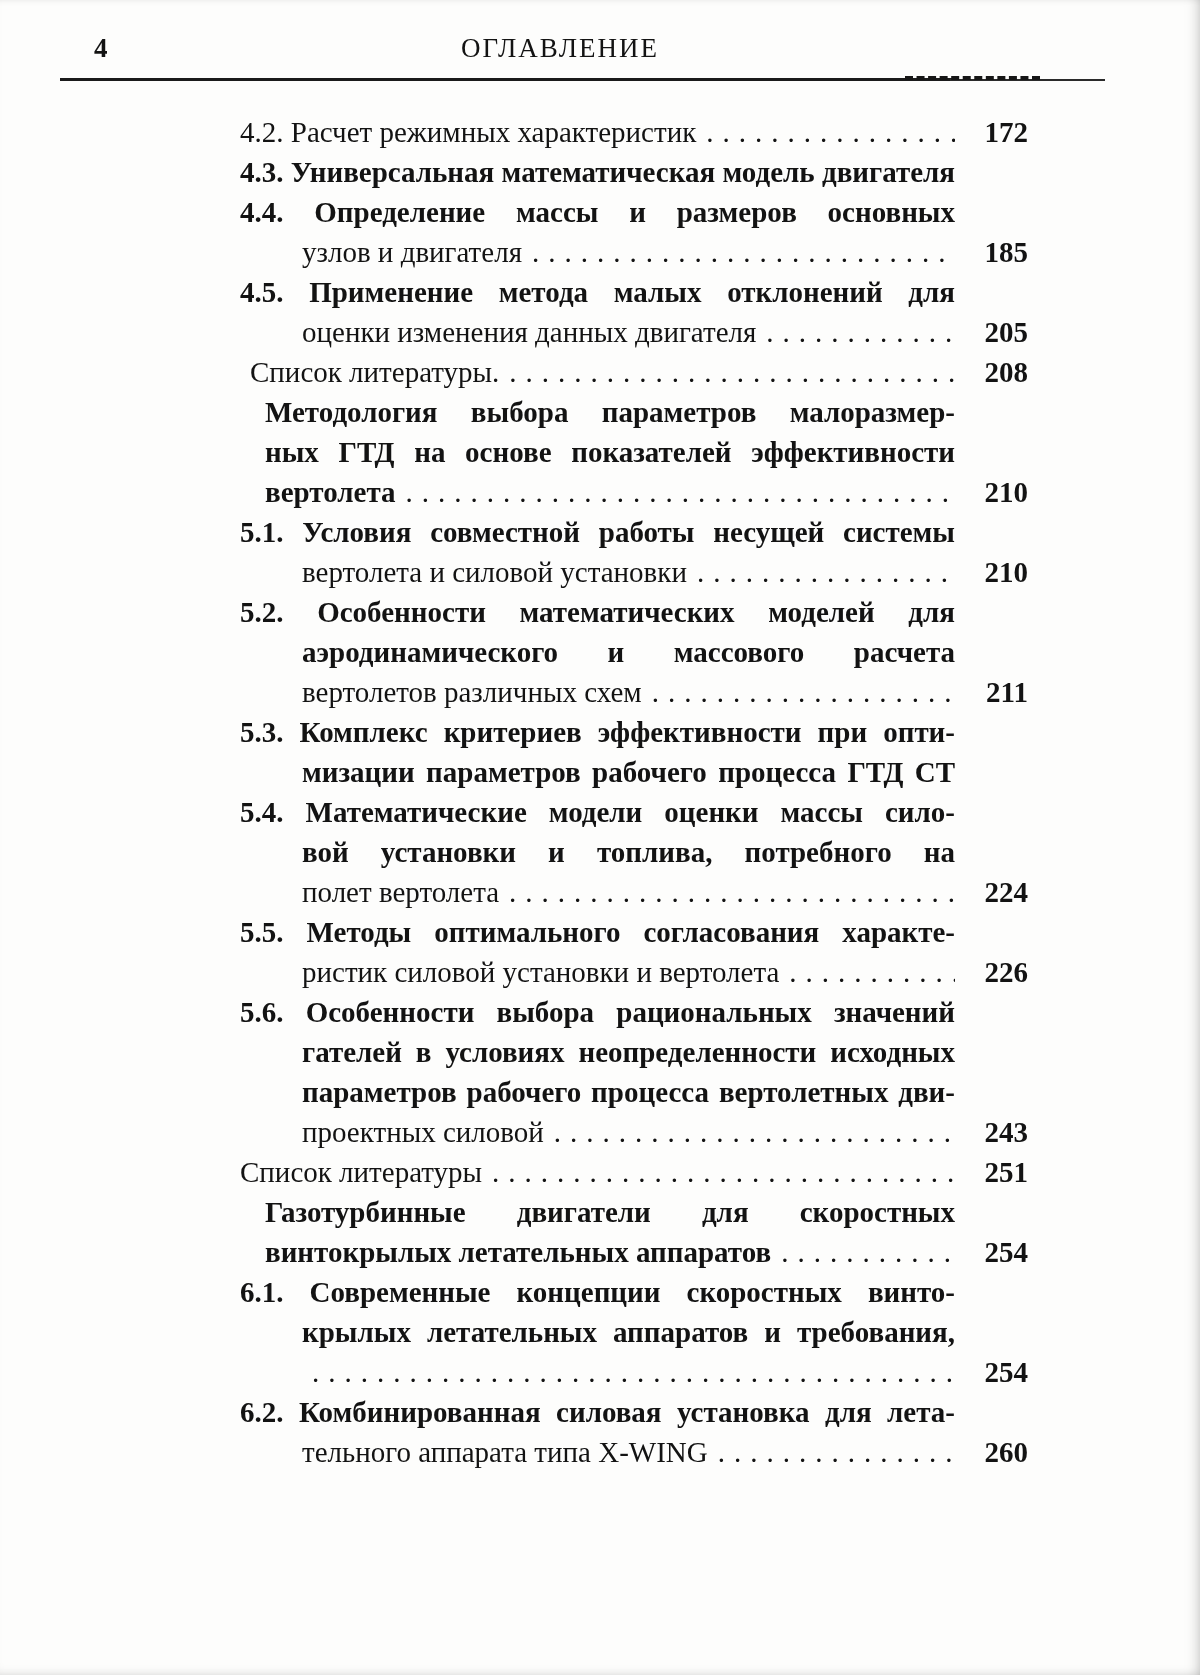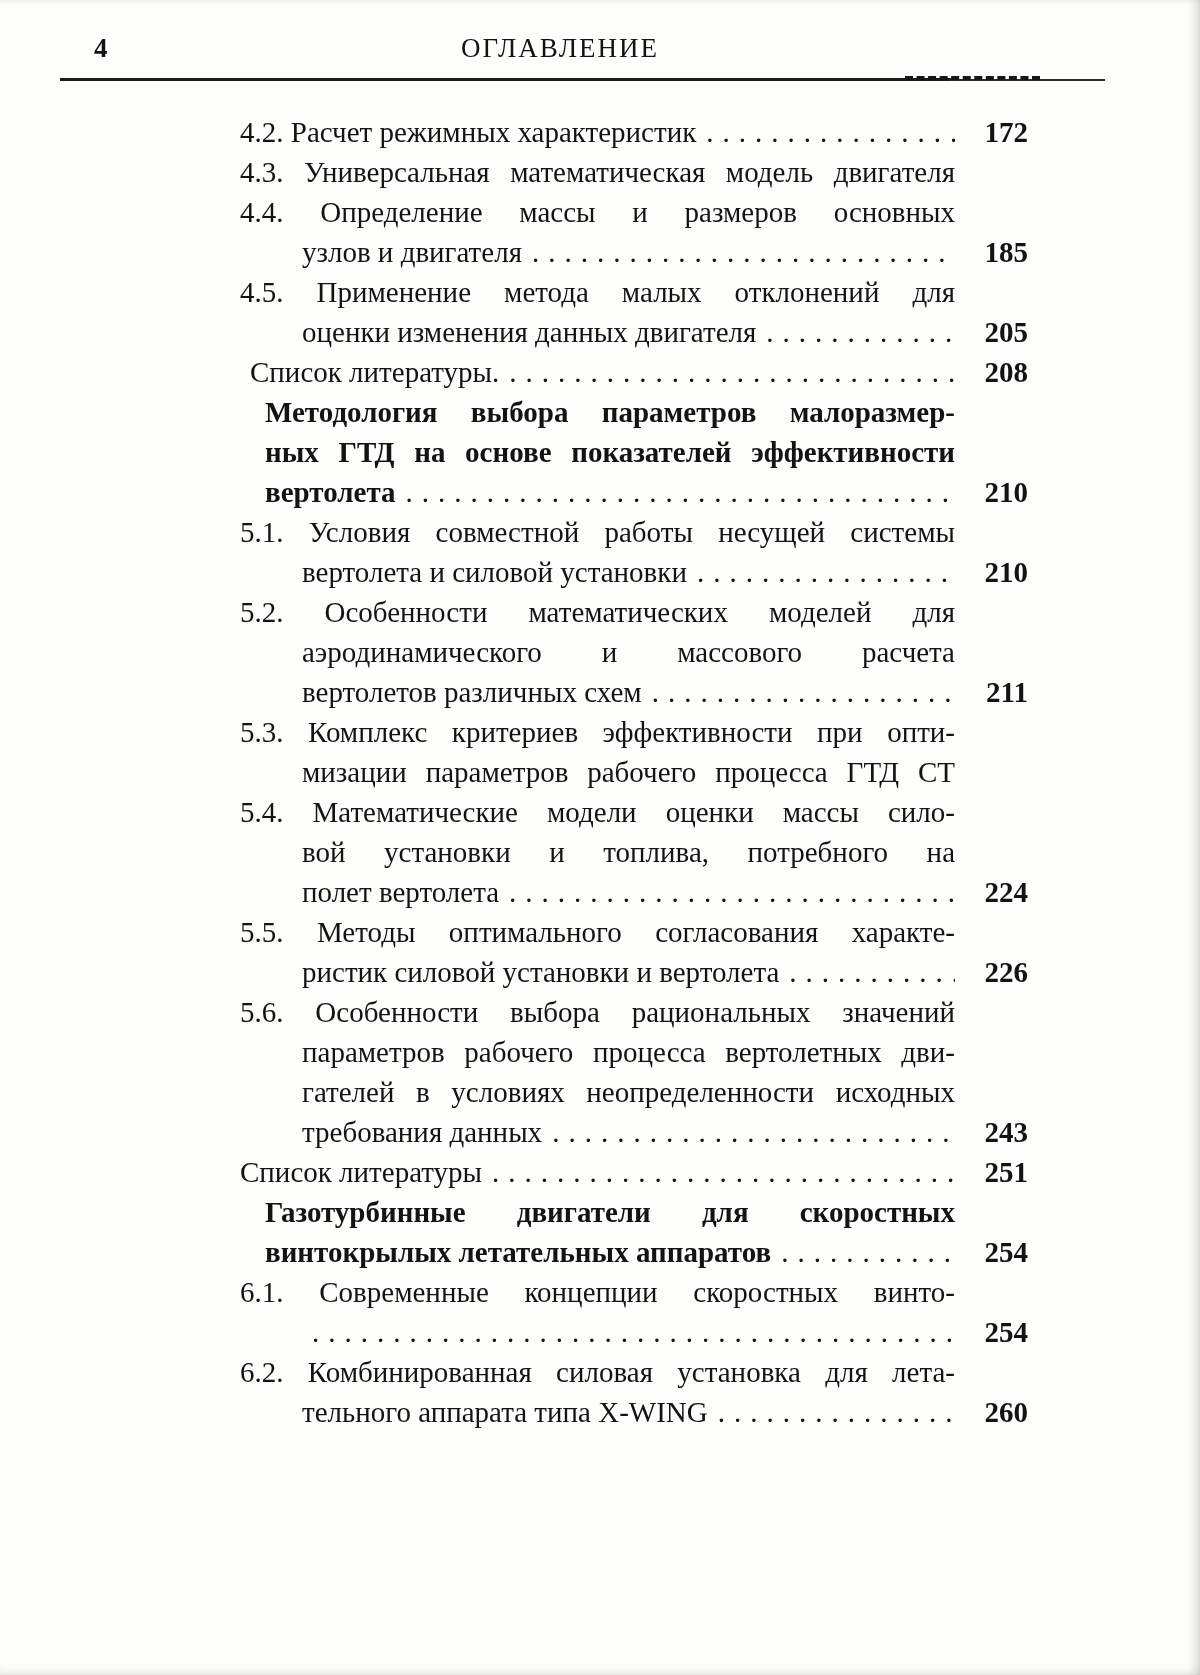--- a/index.html
+++ b/index.html
@@ -49,20 +49,21 @@
     max-height: 40px;
     overflow: visible;
   }
   .toc-line .line-text { flex: 0 1 auto; }
   .toc-line.justify { overflow: hidden; }
   .toc-line.justify .line-text {
     flex: 1 1 auto;
     white-space: normal;
     text-align: justify;
     text-align-last: justify;
+    font-weight: bold;
   }
   .toc-line.cont { padding-left: 62px; }
   .toc-line.lit  { padding-left: 10px; }
   .toc-line.chapter { padding-left: 25px; }
   .toc-entry.bold .line-text, .toc-entry.bold .chapter-label { font-weight: bold; }
   .leader {
     flex: 1 1 auto;
     min-width: 0;
     overflow: hidden;
     margin-left: 10px;
@@ -192,27 +193,27 @@
             <span class="line-text">ристик силовой установки и вертолета</span>
             <span class="leader">......................................................................</span>
             <span class="pagenum">226</span>
           </div>
         </div>
         <div class="toc-entry">
           <div class="toc-line first justify">
             <span class="line-text">5.6. Особенности выбора рациональных значений</span>
           </div>
           <div class="toc-line cont justify">
+            <span class="line-text">гателей в условиях неопределенности исходных</span>
+          </div>
+          <div class="toc-line cont justify">
             <span class="line-text">параметров рабочего процесса вертолетных дви-</span>
           </div>
-          <div class="toc-line cont justify">
-            <span class="line-text">гателей в условиях неопределенности исходных</span>
-          </div>
-          <div class="toc-line cont">
-            <span class="line-text">требования данных</span>
+          <div class="toc-line cont">
+            <span class="line-text">проектных силовой</span>
             <span class="leader">......................................................................</span>
             <span class="pagenum">243</span>
           </div>
         </div>
         <div class="toc-entry">
           <div class="toc-line first">
             <span class="line-text">Список литературы</span>
             <span class="leader">......................................................................</span>
             <span class="pagenum">251</span>
           </div>
@@ -226,20 +227,23 @@
           <div class="toc-line chapter">
             <span class="line-text">винтокрылых летательных аппаратов</span>
             <span class="leader">......................................................................</span>
             <span class="pagenum">254</span>
           </div>
         </div>
         <div class="toc-entry">
           <div class="toc-line first justify">
             <span class="line-text">6.1. Современные концепции скоростных винто-</span>
           </div>
+          <div class="toc-line cont justify">
+            <span class="line-text">крылых летательных аппаратов и требования,</span>
+          </div>
           <div class="toc-line cont">
             <span class="leader">......................................................................</span>
             <span class="pagenum">254</span>
           </div>
         </div>
         <div class="toc-entry">
           <div class="toc-line first justify">
             <span class="line-text">6.2. Комбинированная силовая установка для лета-</span>
           </div>
           <div class="toc-line cont">

